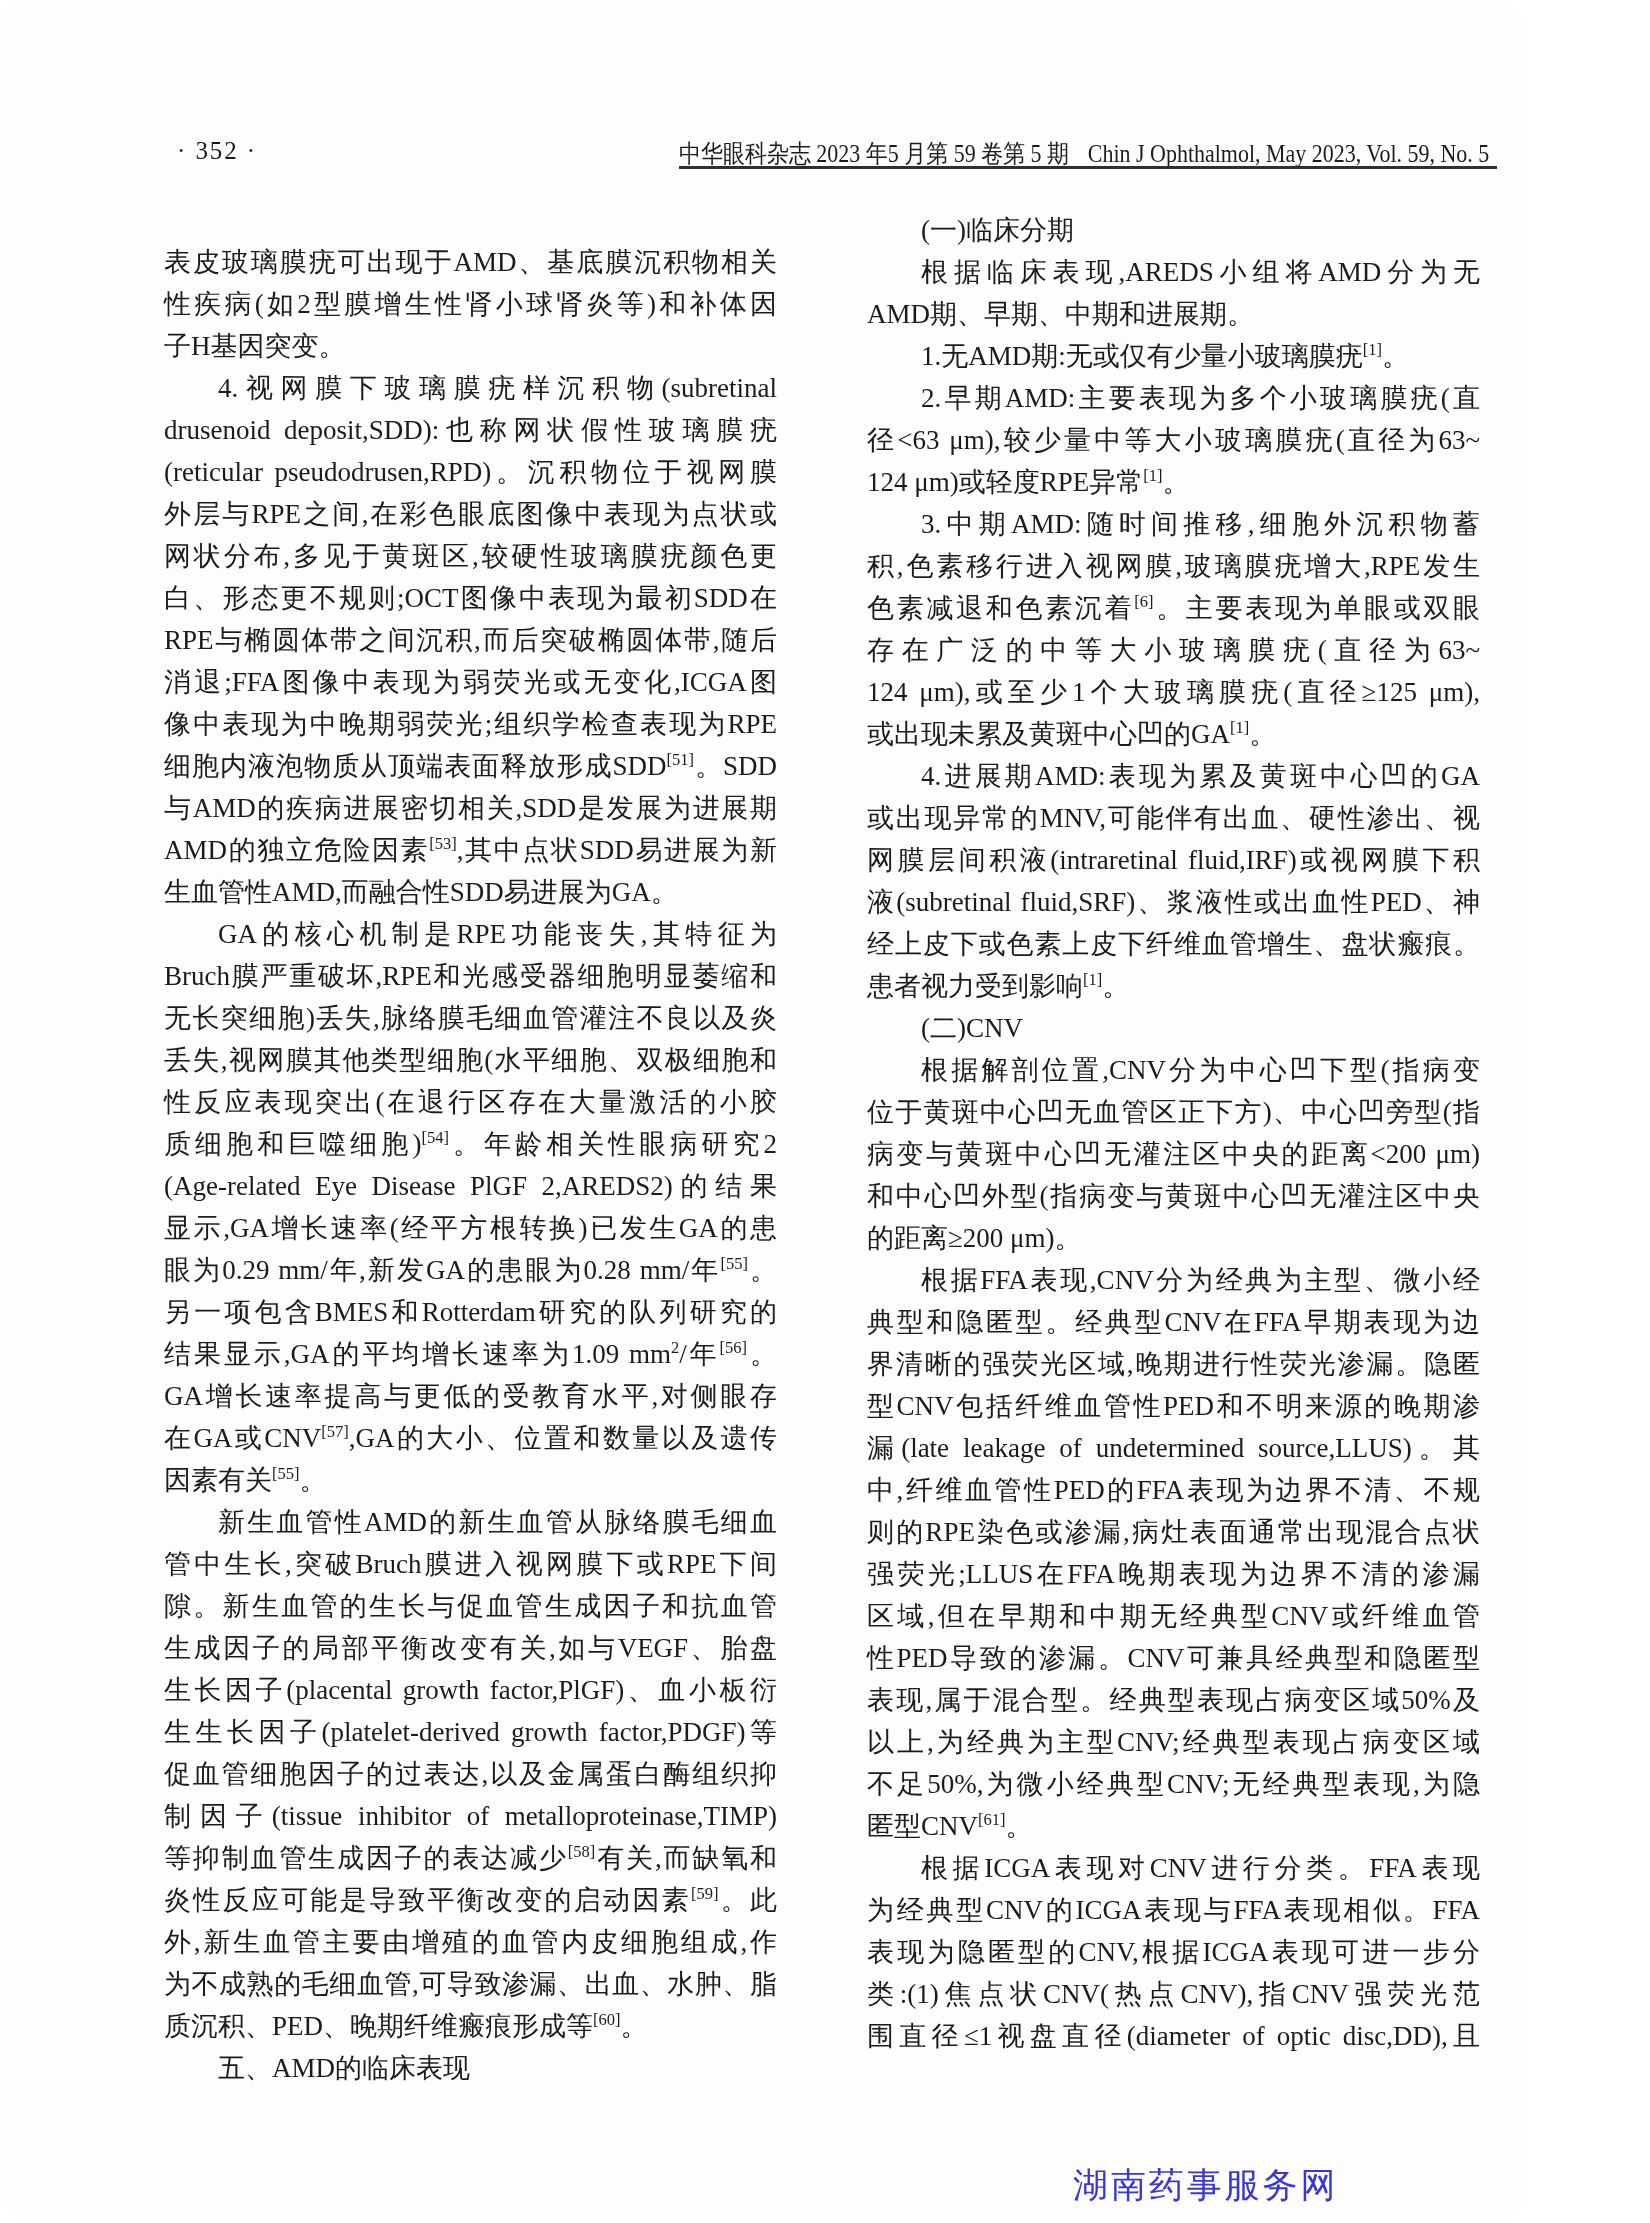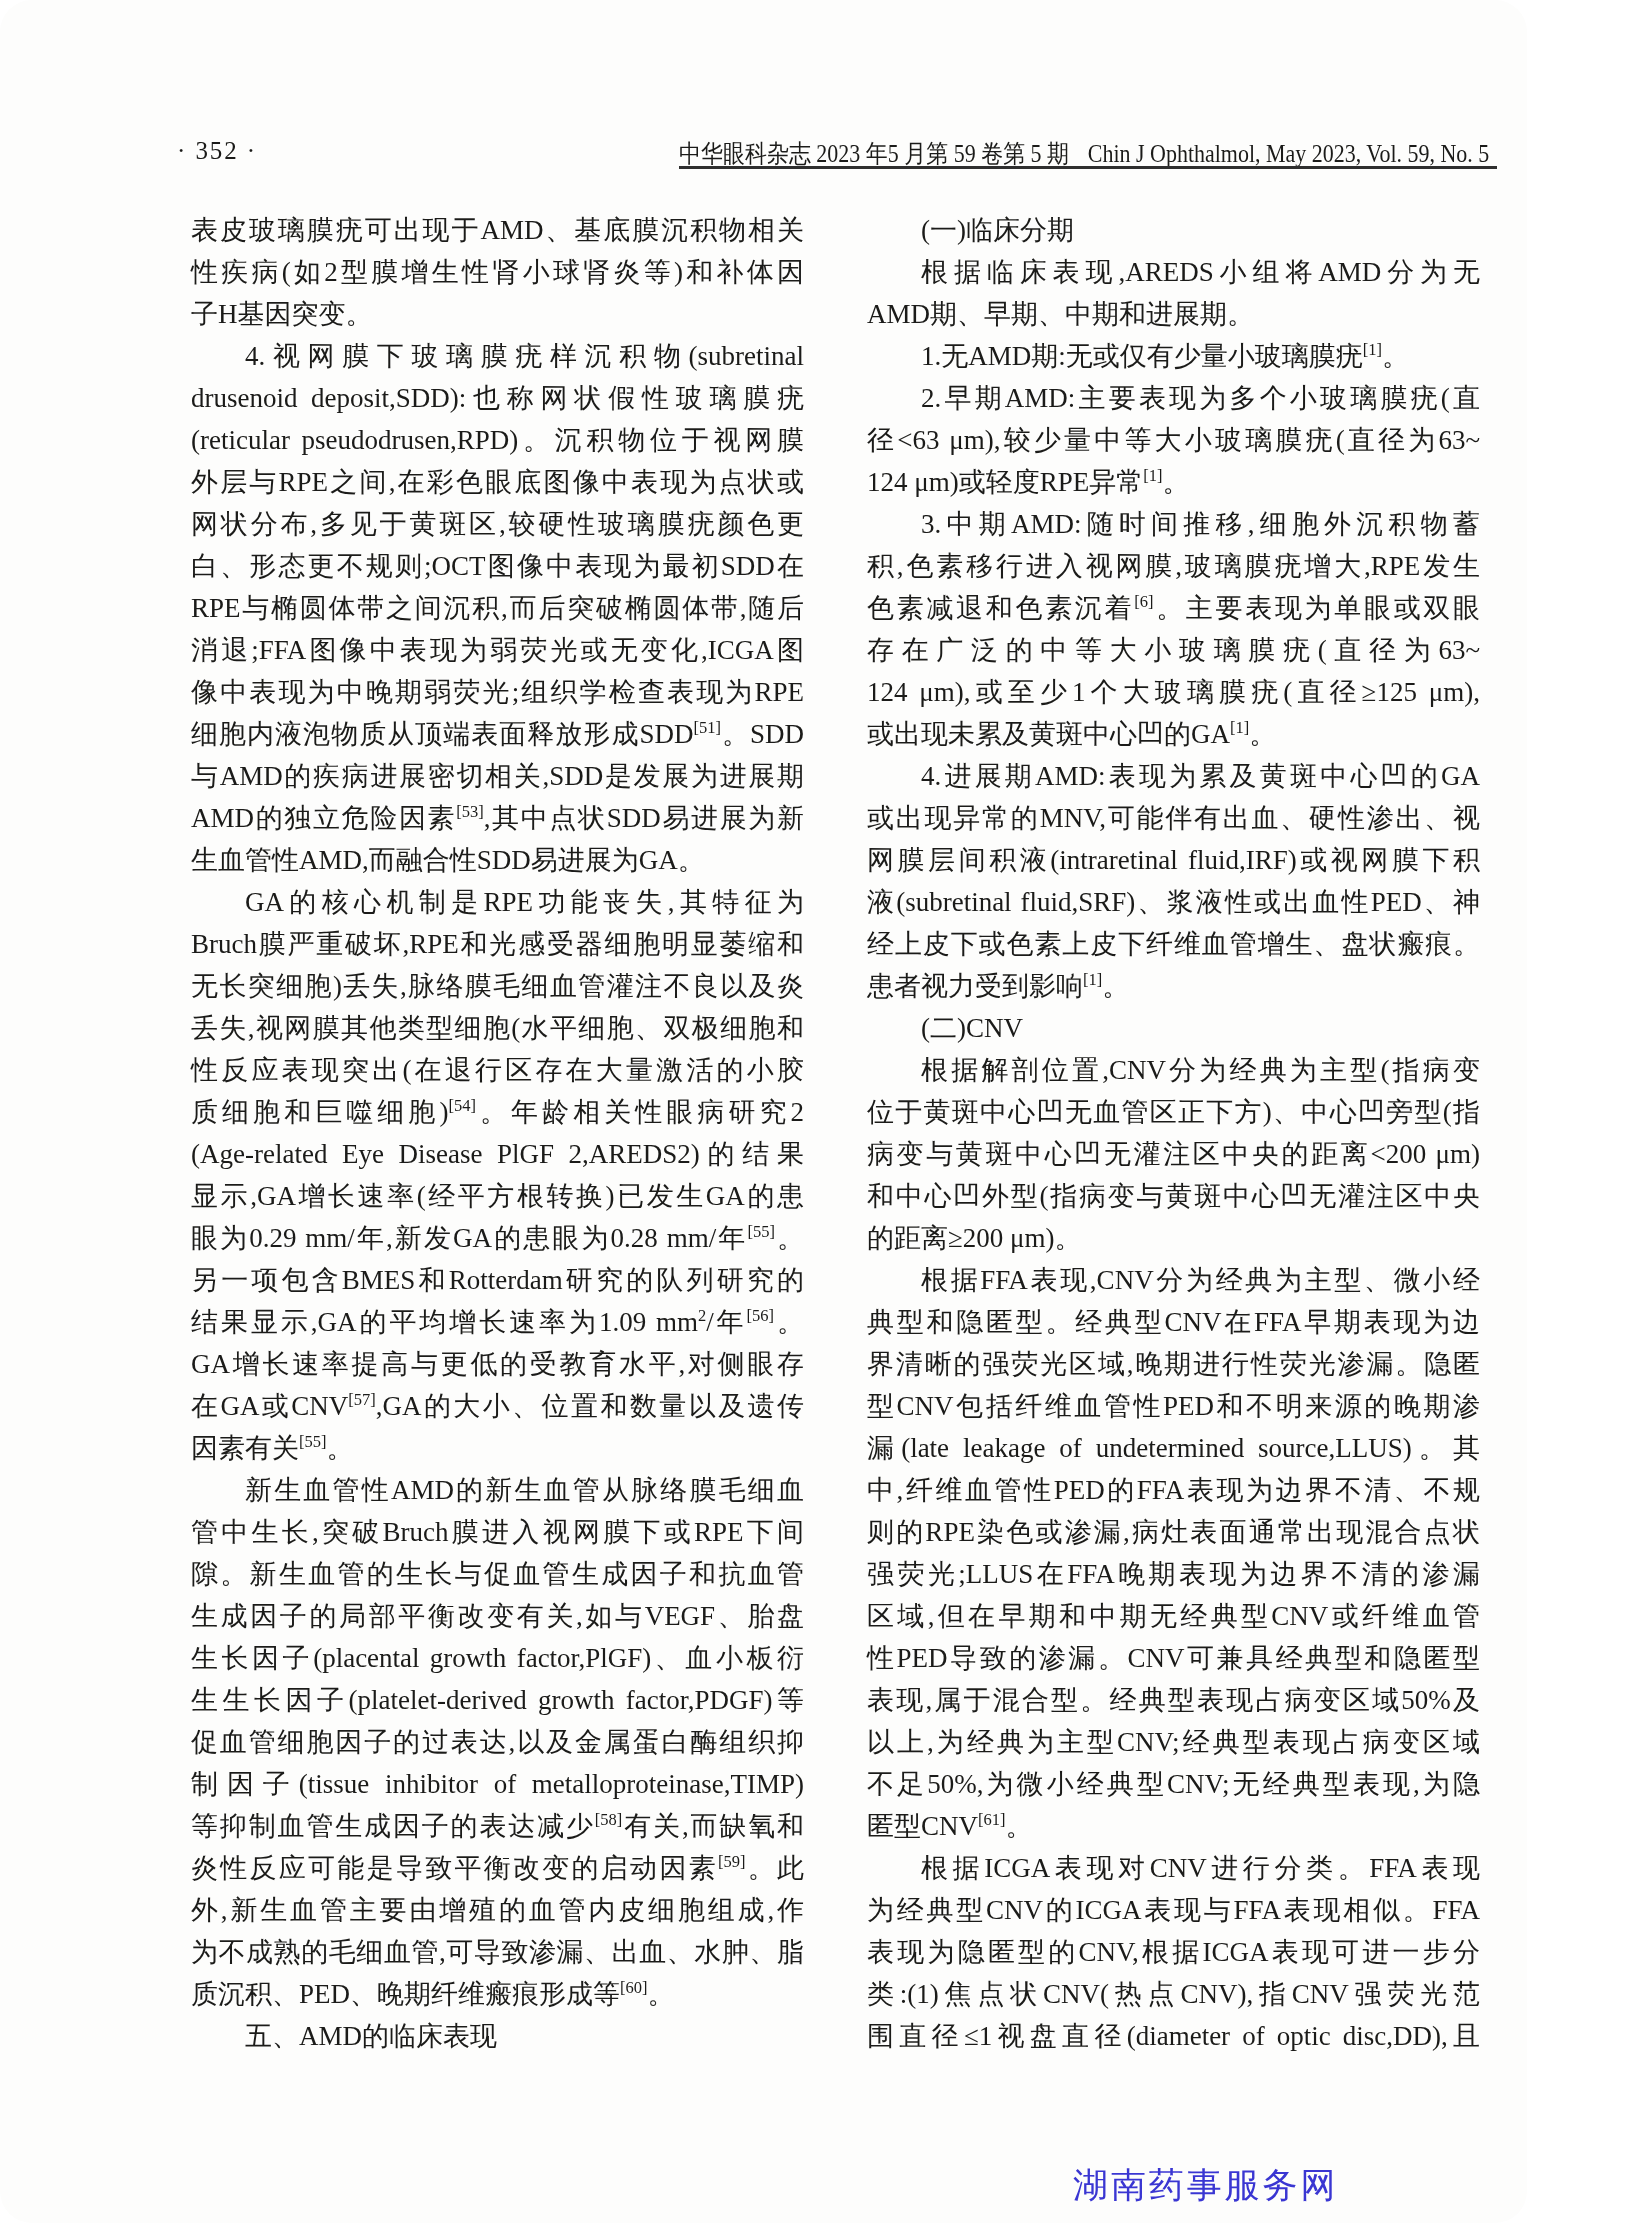--- a/index.html
+++ b/index.html
@@ -5,21 +5,21 @@
   html,body{margin:0;padding:0;background:#ffffff;}
   #page{position:relative;width:1527px;height:2223px;background:#fdfdfc;overflow:hidden;
         font-family:"Liberation Serif","DejaVu Serif",serif;color:#1b1b19;border-radius:32px;}
   
   #page-number{position:absolute;left:177px;top:137px;font-size:25px;letter-spacing:1.9px;}
   #citation{position:absolute;left:679px;top:137px;width:818px;font-size:25px;white-space:nowrap;}
   #citation .en{margin-left:21.3px;}
   #header-rule{position:absolute;left:679px;top:166px;width:818px;height:2.9px;background:#2f2f2f;}
   
   .col{position:absolute;top:209px;width:613px;}
-  #col-left{left:191px;}
+  #col-left{left:164px;margin-top:32px;}
   #col-right{left:867px;}
   .ln{height:42px;line-height:42px;font-size:27px;
       text-align:justify;text-align-last:justify;}
   .ln.end{text-align-last:left;}
   .ln.ind{padding-left:54px;}
   .ln sup{font-size:16.5px;line-height:0;vertical-align:super;letter-spacing:0;}
   
   #watermark{position:absolute;left:1073px;top:2121px;}
   #wm-name{font-size:35px;letter-spacing:2.9px;color:#3a36d2;line-height:41px;
            font-family:"Liberation Serif","DejaVu Serif",serif;}
@@ -99,21 +99,21 @@
       <div class="ln" style="">存在广泛的中等大小玻璃膜疣(直径为63~</div>
       <div class="ln" style="">124 μm),或至少1个大玻璃膜疣(直径≥125 μm),</div>
       <div class="ln end" style="">或出现未累及黄斑中心凹的GA<sup>[1]</sup>。</div>
       <div class="ln ind" style="">4.进展期AMD:表现为累及黄斑中心凹的GA</div>
       <div class="ln" style="">或出现异常的MNV,可能伴有出血、硬性渗出、视</div>
       <div class="ln" style="">网膜层间积液(intraretinal fluid,IRF)或视网膜下积</div>
       <div class="ln" style="">液(subretinal fluid,SRF)、浆液性或出血性PED、神</div>
       <div class="ln" style="">经上皮下或色素上皮下纤维血管增生、盘状瘢痕。</div>
       <div class="ln end" style="">患者视力受到影响<sup>[1]</sup>。</div>
       <div class="ln ind end" style="">(二)CNV</div>
-      <div class="ln ind" style="">根据解剖位置,CNV分为经典为主型(指病变</div>
+      <div class="ln ind" style="">根据解剖位置,CNV分为中心凹下型(指病变</div>
       <div class="ln" style="">位于黄斑中心凹无血管区正下方)、中心凹旁型(指</div>
       <div class="ln" style="">病变与黄斑中心凹无灌注区中央的距离&lt;200 μm)</div>
       <div class="ln" style="">和中心凹外型(指病变与黄斑中心凹无灌注区中央</div>
       <div class="ln end" style="">的距离≥200 μm)。</div>
       <div class="ln ind" style="">根据FFA表现,CNV分为经典为主型、微小经</div>
       <div class="ln" style="">典型和隐匿型。经典型CNV在FFA早期表现为边</div>
       <div class="ln" style="">界清晰的强荧光区域,晚期进行性荧光渗漏。隐匿</div>
       <div class="ln" style="">型CNV包括纤维血管性PED和不明来源的晚期渗</div>
       <div class="ln" style="">漏(late leakage of undetermined source,LLUS)。其</div>
       <div class="ln" style="">中,纤维血管性PED的FFA表现为边界不清、不规</div>

